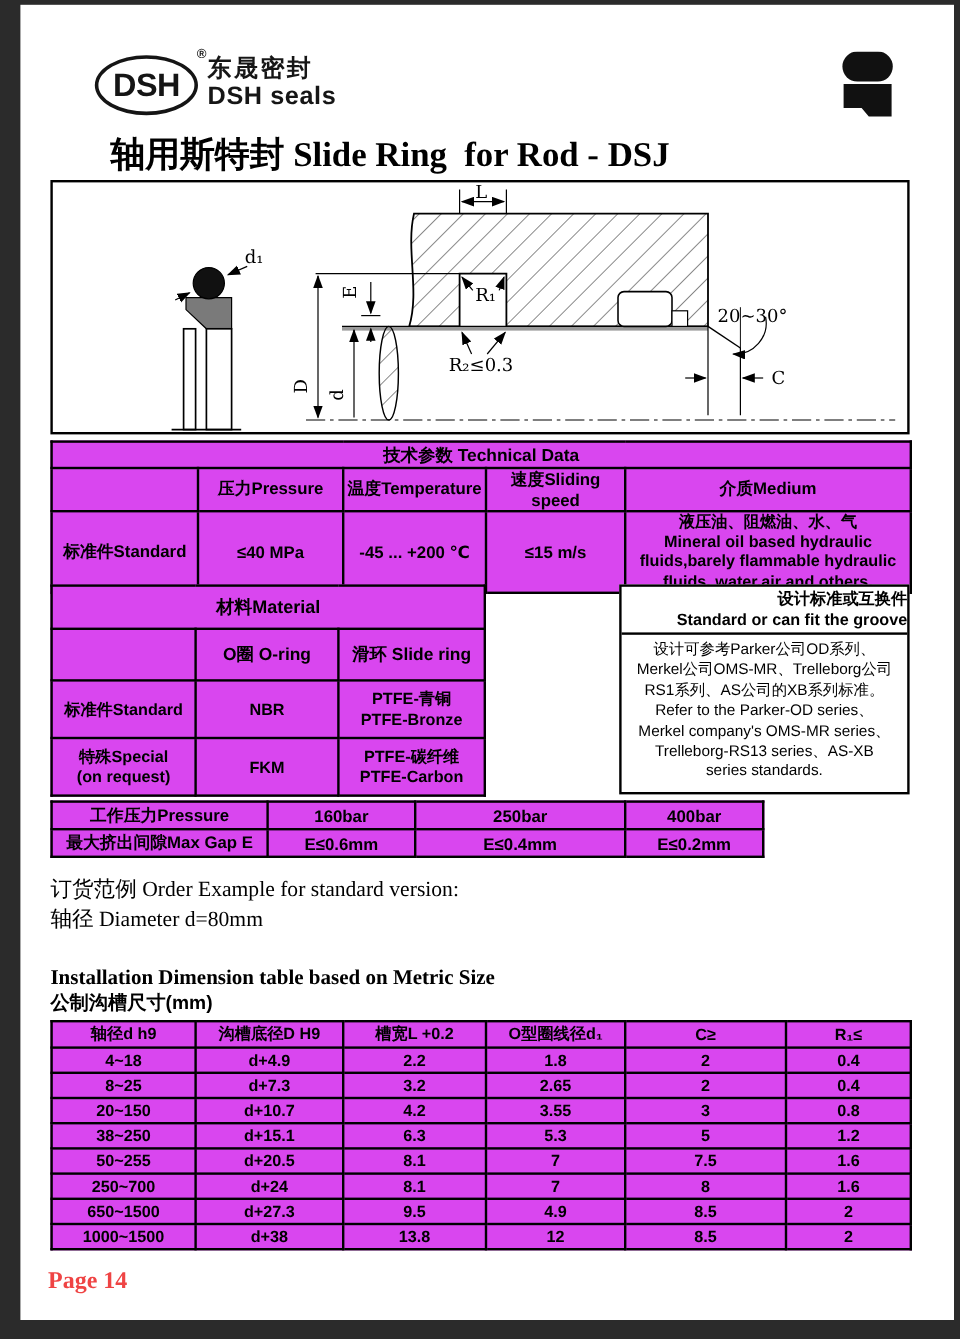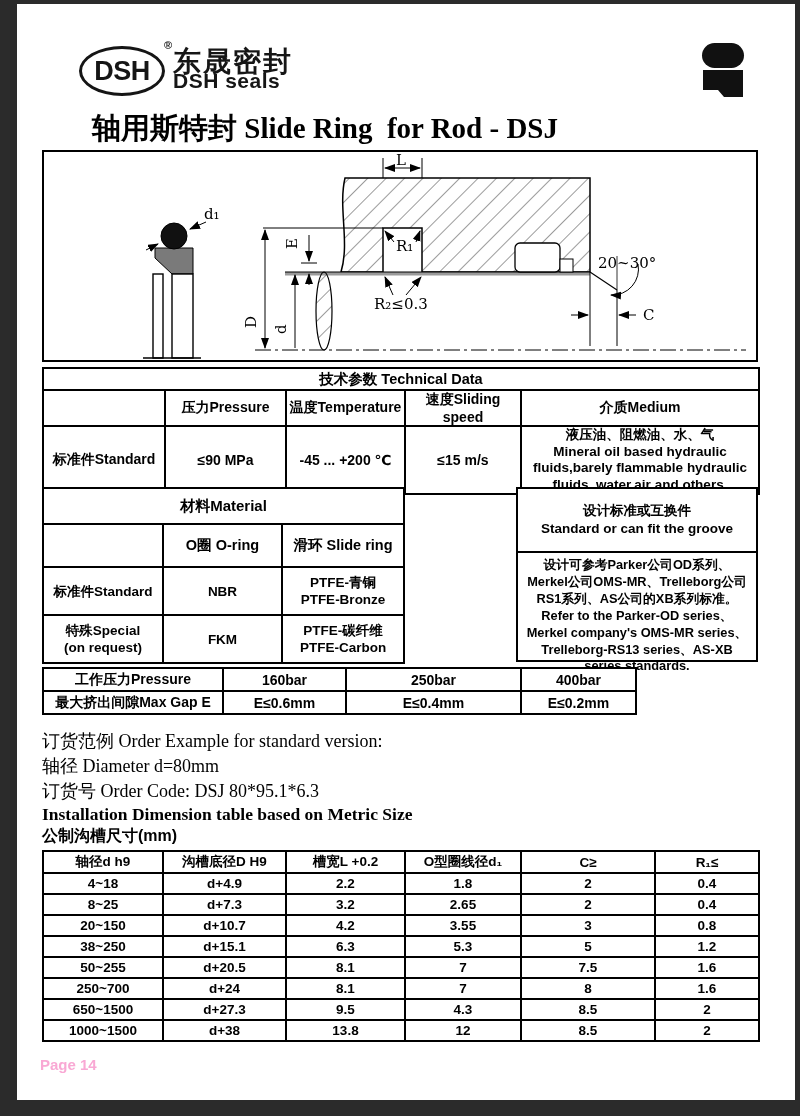--- a/index.html
+++ b/index.html
@@ -4,56 +4,56 @@
 <style>
   html,body{margin:0;padding:0}
   body{font-family:"Liberation Sans","DejaVu Sans",sans-serif;}
   .page{position:relative;width:800px;height:1116px;background:#2b2b2b;overflow:hidden}
   .sheet{position:absolute;left:17px;top:4px;width:778px;height:1096px;background:#ffffff}
   .abs{position:absolute}
   .logo-oval{left:79px;top:46px;width:86px;height:50px;border:3.5px solid #151515;border-radius:50%;
     display:flex;align-items:center;justify-content:center;font-weight:bold;font-size:27px;
     letter-spacing:-.5px;color:#151515;box-sizing:border-box}
   .reg{left:164px;top:39px;font-size:11px;font-weight:bold;color:#151515}
-  .brand-cn{left:173px;top:43px;font-size:28px;font-weight:bold;letter-spacing:2px;color:#161616}
+  .brand-cn{left:173px;top:43px;font-size:20px;font-weight:bold;letter-spacing:2px;color:#161616}
   .brand-en{left:173px;top:69px;font-size:21px;font-weight:bold;color:#161616;letter-spacing:.5px}
   .corner-icon{left:701px;top:43px}
   .title{left:17px;top:109px;width:616px;text-align:center;font-family:"Liberation Serif","DejaVu Serif",serif;
     font-weight:bold;font-size:29px;color:#000;white-space:pre}
   .draw-frame{left:42px;top:150px;width:712px;height:208px;border:2px solid #000}
   .draw text{font-family:"DejaVu Serif","Liberation Serif",serif;font-size:15px;fill:#000}
-  table{border-collapse:collapse;position:absolute;table-layout:fixed;color:#000;background:#ffffff}
+  table{border-collapse:collapse;position:absolute;table-layout:fixed;color:#000;background:#d946ef}
   td{border:2px solid #000;text-align:center;vertical-align:middle;font-weight:bold;padding:0 2px;overflow:hidden}
   .pre{white-space:pre-line}
   .tech{left:42px;top:367px;width:716px;font-size:14px}
   .tech tr.r1 td{height:20px;font-size:14.5px}
   .tech tr.r2 td{height:21px}
   .tech tr.r3 td{height:66px}
   .tech td.big{font-size:13.5px;line-height:16.5px}
   .mat{left:42px;top:487px;width:361px;font-size:14px}
   .mat tr.m1 td{height:34px;font-size:15px}
   .mat tr.m2 td{height:41px;font-size:14.5px}
   .mat tr.m3 td,.mat tr.m4 td{height:46px;line-height:17px;font-size:13.5px}
   .design{left:516px;top:487px;width:242px;height:175px;border:2px solid #000;box-sizing:border-box;background:#fff}
-  .design .dt{border-bottom:2px solid #000;font-weight:bold;font-size:13.5px;text-align:center;
-    line-height:18px;padding:13px 0;white-space:pre-line;color:#000}
-  .design .db{font-weight:bold;font-size:12.8px;text-align:center;line-height:16.9px;padding:4px 1px;
+  .design .dt{border-bottom:2px solid #000;font-weight:bold;font-size:13.5px;text-align:right;
+    line-height:18px;padding:1px 0;white-space:pre-line;color:#000}
+  .design .db{font-weight:normal;font-size:12.8px;text-align:center;line-height:16.9px;padding:4px 1px;
     white-space:pre-line;color:#000}
   .press{left:42px;top:667px;width:593px;font-size:14px}
   .press td{height:21px}
   .order{left:42px;top:729px;font-family:"Liberation Serif","DejaVu Serif",serif;font-weight:normal;
     font-size:18px;line-height:25px;color:#000}
   .inst-title{left:42px;top:804px;font-family:"Liberation Serif","DejaVu Serif",serif;font-weight:bold;
     font-size:17.5px;color:#000}
   .inst-sub{left:42px;top:826px;font-weight:bold;font-size:16px;color:#000}
   .inst{left:42px;top:850px;width:716px;font-size:13.5px}
   .inst tr.hd td{height:20px}
   .inst td{height:19px}
-  .footer{left:40px;top:1056px;font-family:Liberation Sans, sans-serif;
-    font-weight:bold;font-size:15px;color:#f9a8d4}
+  .footer{left:40px;top:1056px;font-family:Liberation Serif, serif;
+    font-weight:bold;font-size:20px;color:#ef4444}
 </style>
 </head>
 <body>
 
 <div class="page">
   <div class="sheet"></div>
 
   <div class="abs logo-oval">
     <span>DSH</span>
   </div>
@@ -156,21 +156,21 @@
         </tr>
     <tr class="r2">
       <td></td>
       <td>压力Pressure</td>
       <td>温度Temperature</td>
       <td>速度Sliding speed</td>
       <td>介质Medium</td>
     </tr>
     <tr class="r3">
       <td>标准件Standard</td>
-      <td>≤90 MPa</td>
+      <td>≤40 MPa</td>
       <td>-45 ... +200 ℃</td>
       <td>≤15 m/s</td>
       <td class="pre big">液压油、阻燃油、水、气
 Mineral oil based hydraulic
 fluids,barely flammable hydraulic
 fluids, water,air and others.</td>
     </tr>
   </tbody>
     </table>
 
@@ -236,21 +236,20 @@
       <td>E≤0.6mm</td>
       <td>E≤0.4mm</td>
       <td>E≤0.2mm</td>
     </tr>
   </tbody>
     </table>
 
   <div class="abs order">
     <div>订货范例  Order Example for standard version:</div>
     <div>轴径  Diameter d=80mm</div>
-    <div>订货号 Order Code:  DSJ 80*95.1*6.3</div>
   </div>
 
   <div class="abs inst-title">Installation Dimension table based on Metric Size</div>
   <div class="abs inst-sub">公制沟槽尺寸(mm)</div>
 
   <table class="inst">
     <colgroup>
         <col style="width:120px">
         <col style="width:123px">
         <col style="width:119px">
@@ -312,21 +311,21 @@
       <td>d+24</td>
       <td>8.1</td>
       <td>7</td>
       <td>8</td>
       <td>1.6</td>
     </tr>
     <tr>
       <td>650~1500</td>
       <td>d+27.3</td>
       <td>9.5</td>
-      <td>4.3</td>
+      <td>4.9</td>
       <td>8.5</td>
       <td>2</td>
     </tr>
     <tr>
       <td>1000~1500</td>
       <td>d+38</td>
       <td>13.8</td>
       <td>12</td>
       <td>8.5</td>
       <td>2</td>

